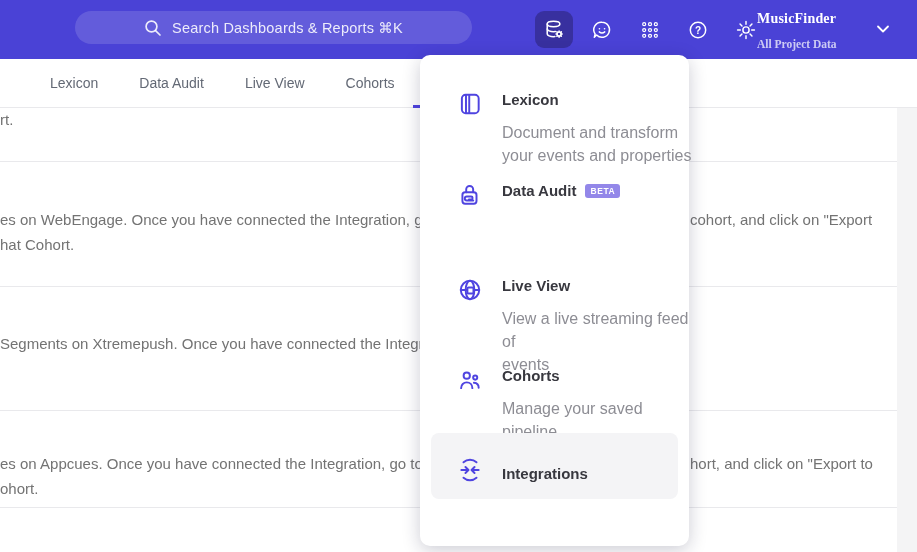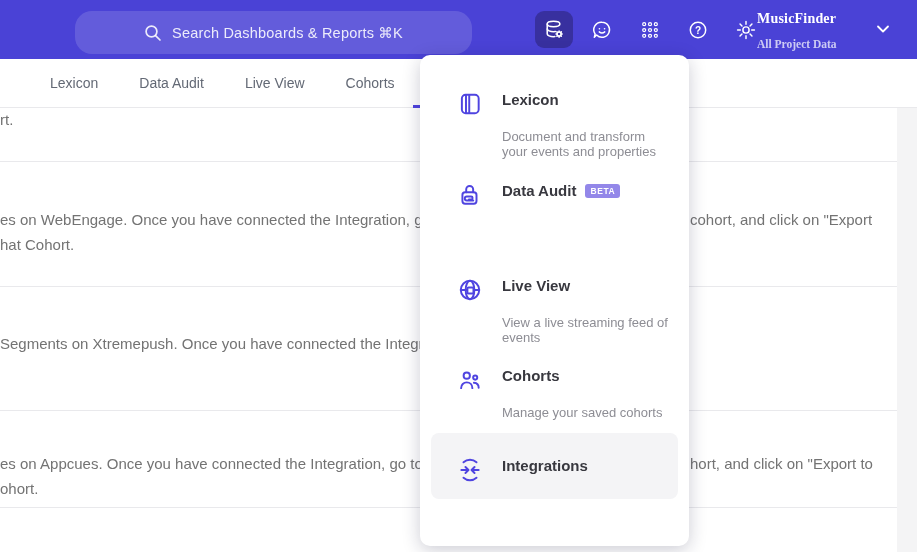--- a/index.html
+++ b/index.html
@@ -10,21 +10,21 @@
     position:relative;
     overflow:hidden;
     width:917px; height:552px;
   }
   
   .topbar {
     position:absolute; left:0; top:0; width:917px; height:59px;
     background:#4a42d6; z-index:40;
   }
   .search-pill {
-    position:absolute; left:75px; top:11px; width:397px; height:43px;
+    position:absolute; left:75px; top:11px; width:397px; height:33px;
     background:rgba(255,255,255,0.14); border-radius:17px;
     display:flex; align-items:center; justify-content:center; gap:10px;
     cursor:text;
   }
   .search-pill .search-text {
     color:rgba(255,255,255,0.88); font-size:14.5px; letter-spacing:0.2px;
   }
   .tb-iconbtn {
     position:absolute; top:11px; width:38px; height:37px;
     display:flex; align-items:center; justify-content:center;
@@ -72,24 +72,24 @@
   }
   .menu-item {
     position:absolute; left:11px; width:247px;
     display:flex; gap:19px; padding:14px 10px 14px 26px;
     border-radius:8px; cursor:pointer;
   }
   .menu-item.mi1 { top:22px; }
   .menu-item.mi2 { top:113px; }
   .menu-item.mi3 { top:208px; }
   .menu-item.mi4 { top:298px; }
-  .menu-item.mi5 { top:378px; background:#f4f4f6; padding-top:24px; padding-bottom:16px; }
+  .menu-item.mi5 { top:378px; background:#f4f4f6; padding-top:24px; padding-bottom:16px;align-items:flex-end; }
   .mi-icon { flex:0 0 26px; width:26px; height:26px; }
   .mi-title { font-size:15px; font-weight:bold; color:#38383f; line-height:18px; display:flex; align-items:center; }
-  .mi-desc { font-size:13px; color:#8d8d94; line-height:15px; margin-top:20px; white-space:pre-line; width:192px; }
+  .mi-desc { font-size:16px; color:#8d8d94; line-height:23px; margin-top:12px; white-space:pre-line; width:192px; }
   .beta-badge {
     display:inline-block; margin-left:9px; background:#9387e9; color:#fff;
     font-size:8.5px; font-weight:bold; letter-spacing:0.6px;
     padding:2px 5px; border-radius:3px; line-height:10px;
   }
   svg { display:block; }
 </style>
 </head>
 <body>
 
@@ -259,21 +259,21 @@
         <circle cx="9" cy="8" r="2.9"></circle>
         <path d="M3.8 19.5c0-3.2 2.3-5.3 5.2-5.3s5.2 2.1 5.2 5.3"></path>
         <circle cx="16.8" cy="9.8" r="1.9"></circle>
         <path d="M15.6 14.6c2.6.2 4.4 2 4.4 4.5"></path>
       </svg>
     </span>
     <div class="mi-text">
       <div class="mi-title">
           <span>Cohorts</span>
         </div>
-      <div class="mi-desc">Manage your saved cohorts</div>
+      <div class="mi-desc">Manage your saved pipeline</div>
     </div>
   </div>
 
   <div class="menu-item mi5">
     <span class="mi-icon">
       <svg width="26" height="26" viewBox="0 0 24 24" fill="none" stroke="#4f44e0" stroke-width="1.8" stroke-linecap="round" stroke-linejoin="round">
         <path d="M6 4.9a9 9 0 0 1 12 0"></path>
         <path d="M6 19.1a9 9 0 0 0 12 0"></path>
         <path d="M3.5 9.5v5M20.5 9.5v5" stroke-width="0"></path>
         <path d="M4 12h6.2"></path>

